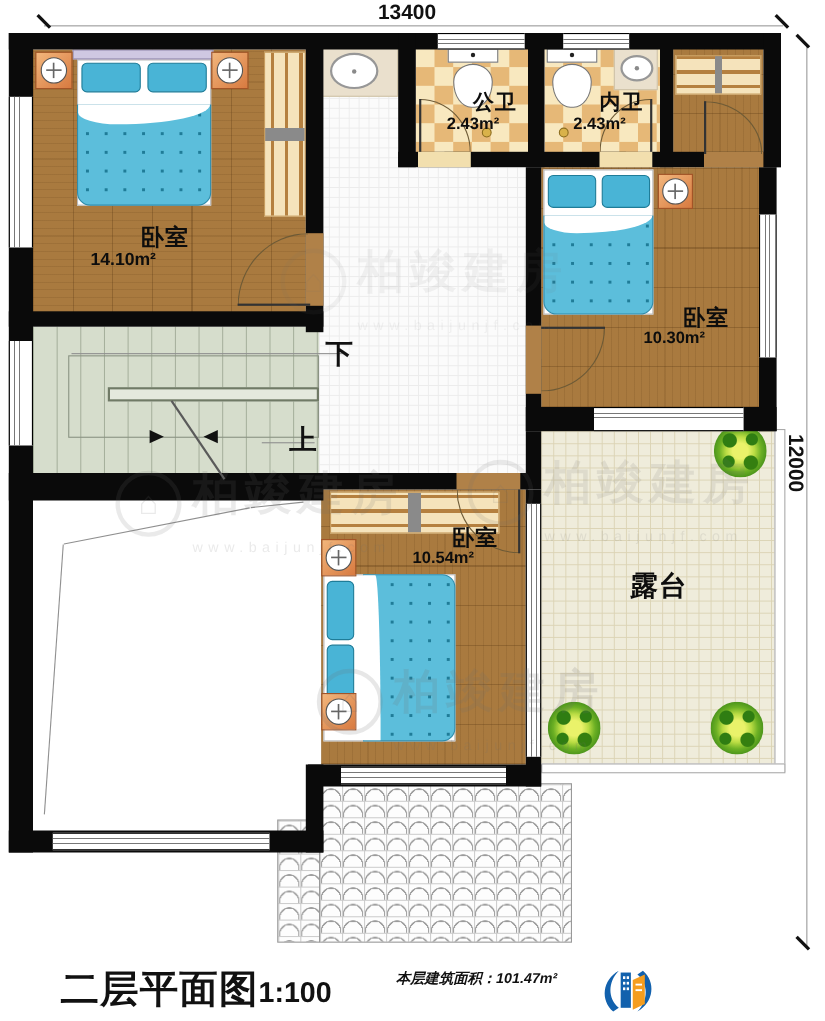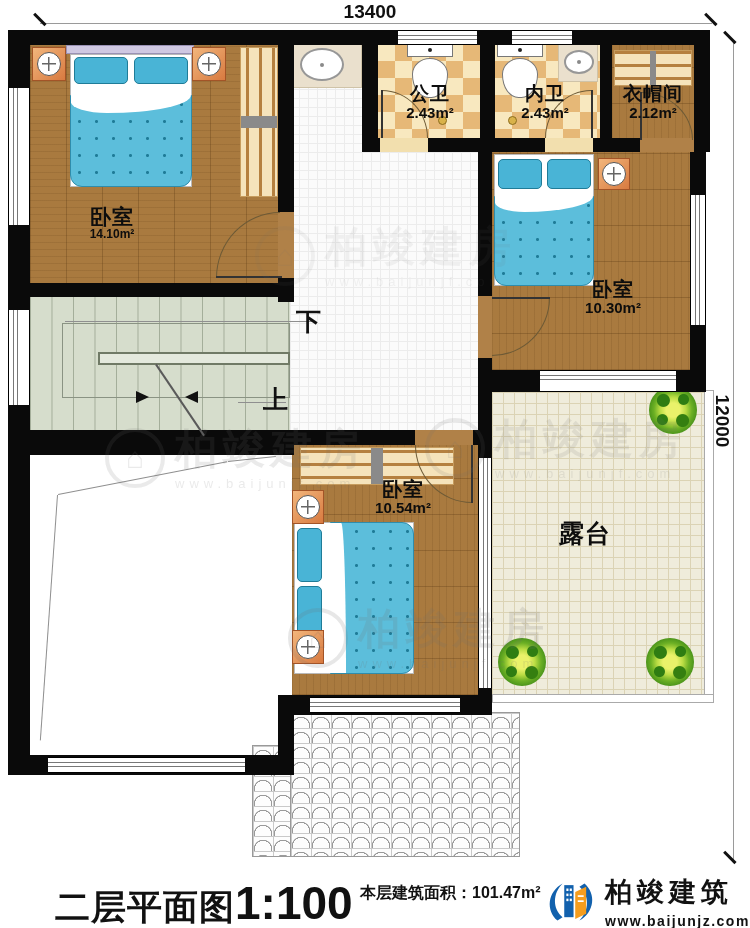--- a/index.html
+++ b/index.html
@@ -65,38 +65,38 @@
   .sinkoval .drain{width:4px;height:4px;border-radius:50%;background:#8a8a8a;}
   .knob{z-index:12;width:9px;height:9px;border-radius:50%;background:#d9b24a;border:1.5px solid #8c6d1f;}
   .plant{z-index:12;border-radius:50%;
     background:radial-gradient(circle at 30% 30%,#2f7d12 0 6px,rgba(0,0,0,0) 7px),
                radial-gradient(circle at 72% 28%,#2f7d12 0 5px,rgba(0,0,0,0) 6px),
                radial-gradient(circle at 70% 72%,#357f10 0 6px,rgba(0,0,0,0) 7px),
                radial-gradient(circle at 28% 70%,#2f7d12 0 5px,rgba(0,0,0,0) 6px),
                radial-gradient(circle at 50% 50%,#eaf26a 0 7px,#b9dc43 13px,#6cb024 19px,#4c951b 24px);}
   
   .room-label{position:absolute;text-align:center;font-weight:bold;color:#0d0d0d;z-index:40;line-height:1.1;white-space:nowrap;}
-  .room-label .nm{font-size:21px;letter-spacing:1px;}
-  .room-label .ar{font-size:12px;}
+  .room-label .nm{font-size:21px;letter-spacing:1px;text-align:right;}
+  .room-label .ar{font-size:16px;}
   .dir-label{position:absolute;font-size:25px;font-weight:bold;z-index:40;}
   .thinline{position:absolute;background:#8f8f8f;z-index:30;}
   .tri{position:absolute;width:0;height:0;z-index:31;}
   .dim-label{position:absolute;font-weight:bold;font-size:19px;z-index:40;text-align:center;}
   .dimline{position:absolute;background:#9a9a9a;z-index:5;}
   .tick{position:absolute;width:16px;height:2.5px;background:#111;transform:rotate(45deg);z-index:6;}
   
   .wm{position:absolute;display:flex;align-items:flex-start;z-index:45;color:#6f6f6f;pointer-events:none;}
   .wm-badge{width:52px;height:52px;border:4px solid currentColor;border-radius:50%;display:flex;align-items:center;justify-content:center;font-size:30px;margin-right:10px;}
   .wm-brand{font-size:42px;font-weight:bold;letter-spacing:6px;line-height:1;}
-  .wm-url{font-size:13px;letter-spacing:5px;margin-top:6px;}
+  .wm-url{font-size:13px;letter-spacing:5px;margin-top:20px;}
   
   .ft-title{position:absolute;left:55px;top:876px;border-bottom:4px solid #111;padding:0 10px 6px 0;z-index:50;white-space:nowrap;}
   .ft-title .t1{font-size:35px;font-weight:bold;letter-spacing:1px;}
-  .ft-title .t2{font-size:46px;font-weight:bold;}
-  .ft-stats{position:absolute;left:360px;top:880px;z-index:50;font-size:16px;font-weight:bold;line-height:1.6;}
+  .ft-title .t2{font-size:26px;font-weight:bold;}
+  .ft-stats{position:absolute;left:360px;top:880px;z-index:50;font-size:13px;font-weight:bold;line-height:1.6;font-style:italic;}
   .ft-brand{position:absolute;left:543px;top:874px;z-index:50;display:flex;align-items:center;}
   .ft-brand .col{margin-left:6px;}
   .ft-brand .bn{font-size:27px;font-weight:bold;letter-spacing:5px;}
   .ft-brand .bu{font-size:14px;font-weight:bold;letter-spacing:1.5px;margin-top:3px;}
 </style>
 </head>
 <body>
 
 <div id="page">
 
@@ -259,24 +259,20 @@
     <div class="ar">14.10m²</div>
   </div>
   <div class="room-label" style="left:390px;top:84px;width:80px">
     <div class="nm" style="font-size:19px">公卫</div>
     <div class="ar" style="font-size:15px">2.43m²</div>
   </div>
   <div class="room-label" style="left:505px;top:84px;width:80px">
     <div class="nm" style="font-size:19px">内卫</div>
     <div class="ar" style="font-size:15px">2.43m²</div>
   </div>
-  <div class="room-label" style="left:608px;top:84px;width:90px">
-    <div class="nm" style="font-size:19px">衣帽间</div>
-    <div class="ar" style="font-size:15px">2.12m²</div>
-  </div>
   <div class="room-label" style="left:563px;top:278px;width:100px">
     <div class="nm" style="font-size:20px">卧室</div>
     <div class="ar" style="font-size:15px">10.30m²</div>
   </div>
   <div class="room-label" style="left:353px;top:478px;width:100px">
     <div class="nm" style="font-size:20px">卧室</div>
     <div class="ar" style="font-size:15px">10.54m²</div>
   </div>
   <div class="room-label" style="left:545px;top:520px;width:80px">
     <div class="nm" style="font-size:25px">露台</div>
@@ -325,19 +321,15 @@
       <rect x="26.5" y="16" width="2.5" height="3" fill="#fff"></rect>
         <rect x="30.5" y="16" width="2.5" height="3" fill="#fff"></rect>
       <rect x="26.5" y="22" width="2.5" height="3" fill="#fff"></rect>
         <rect x="30.5" y="22" width="2.5" height="3" fill="#fff"></rect>
       <rect x="26.5" y="28" width="2.5" height="3" fill="#fff"></rect>
         <rect x="30.5" y="28" width="2.5" height="3" fill="#fff"></rect>
       <path d="M37 20 L50 14 L50 46 L37 52 Z" fill="#f59d1e"></path>
       <rect x="40" y="24" width="7" height="2" fill="#fff"></rect>
         <rect x="40" y="30" width="7" height="2" fill="#fff"></rect>
     </svg>
-    <div class="col">
-      <div class="bn">柏竣建筑</div>
-      <div class="bu">www.baijunjz.com</div>
-    </div>
   </div>
 
 </div>
 
 </body></html>

